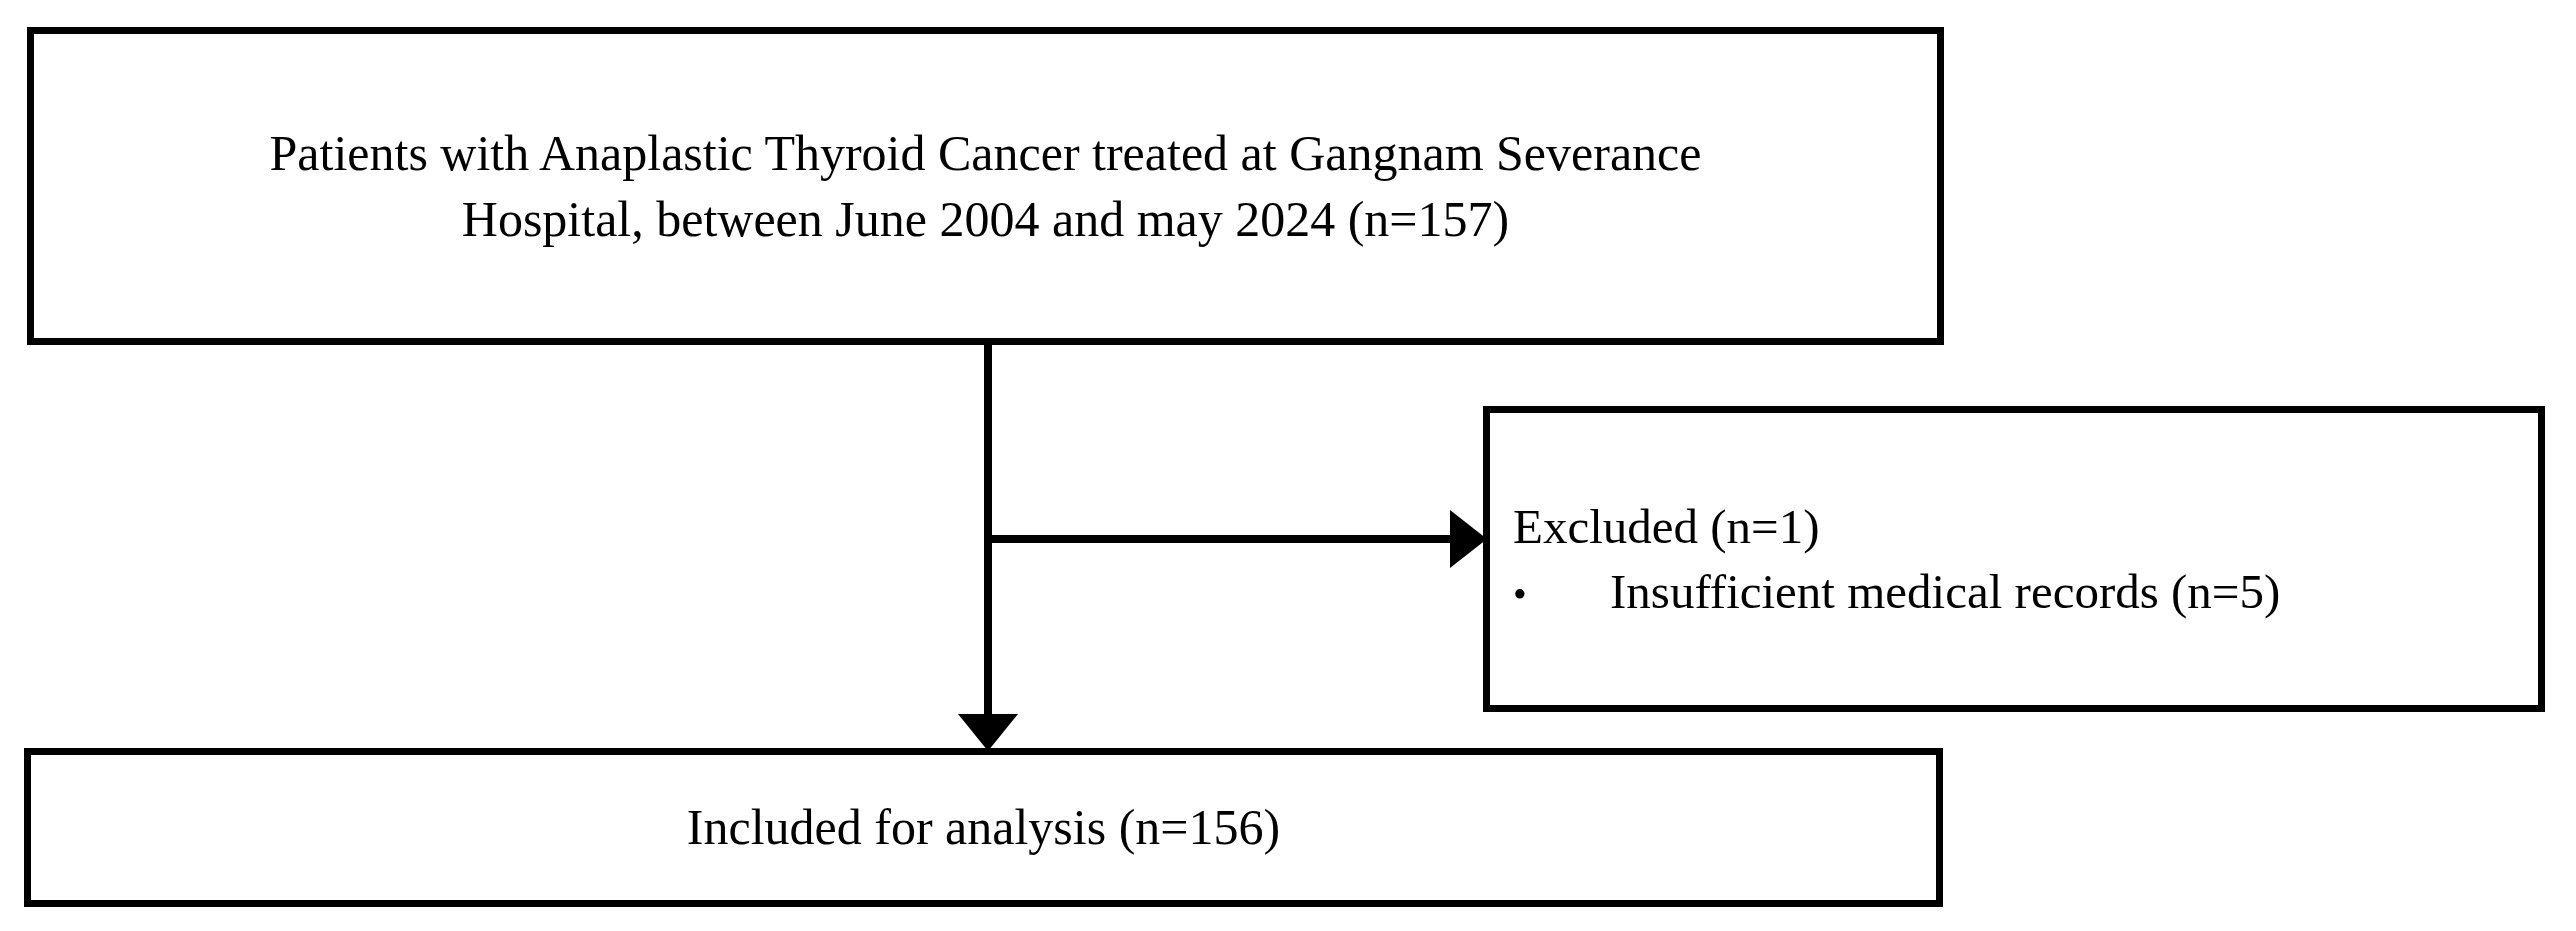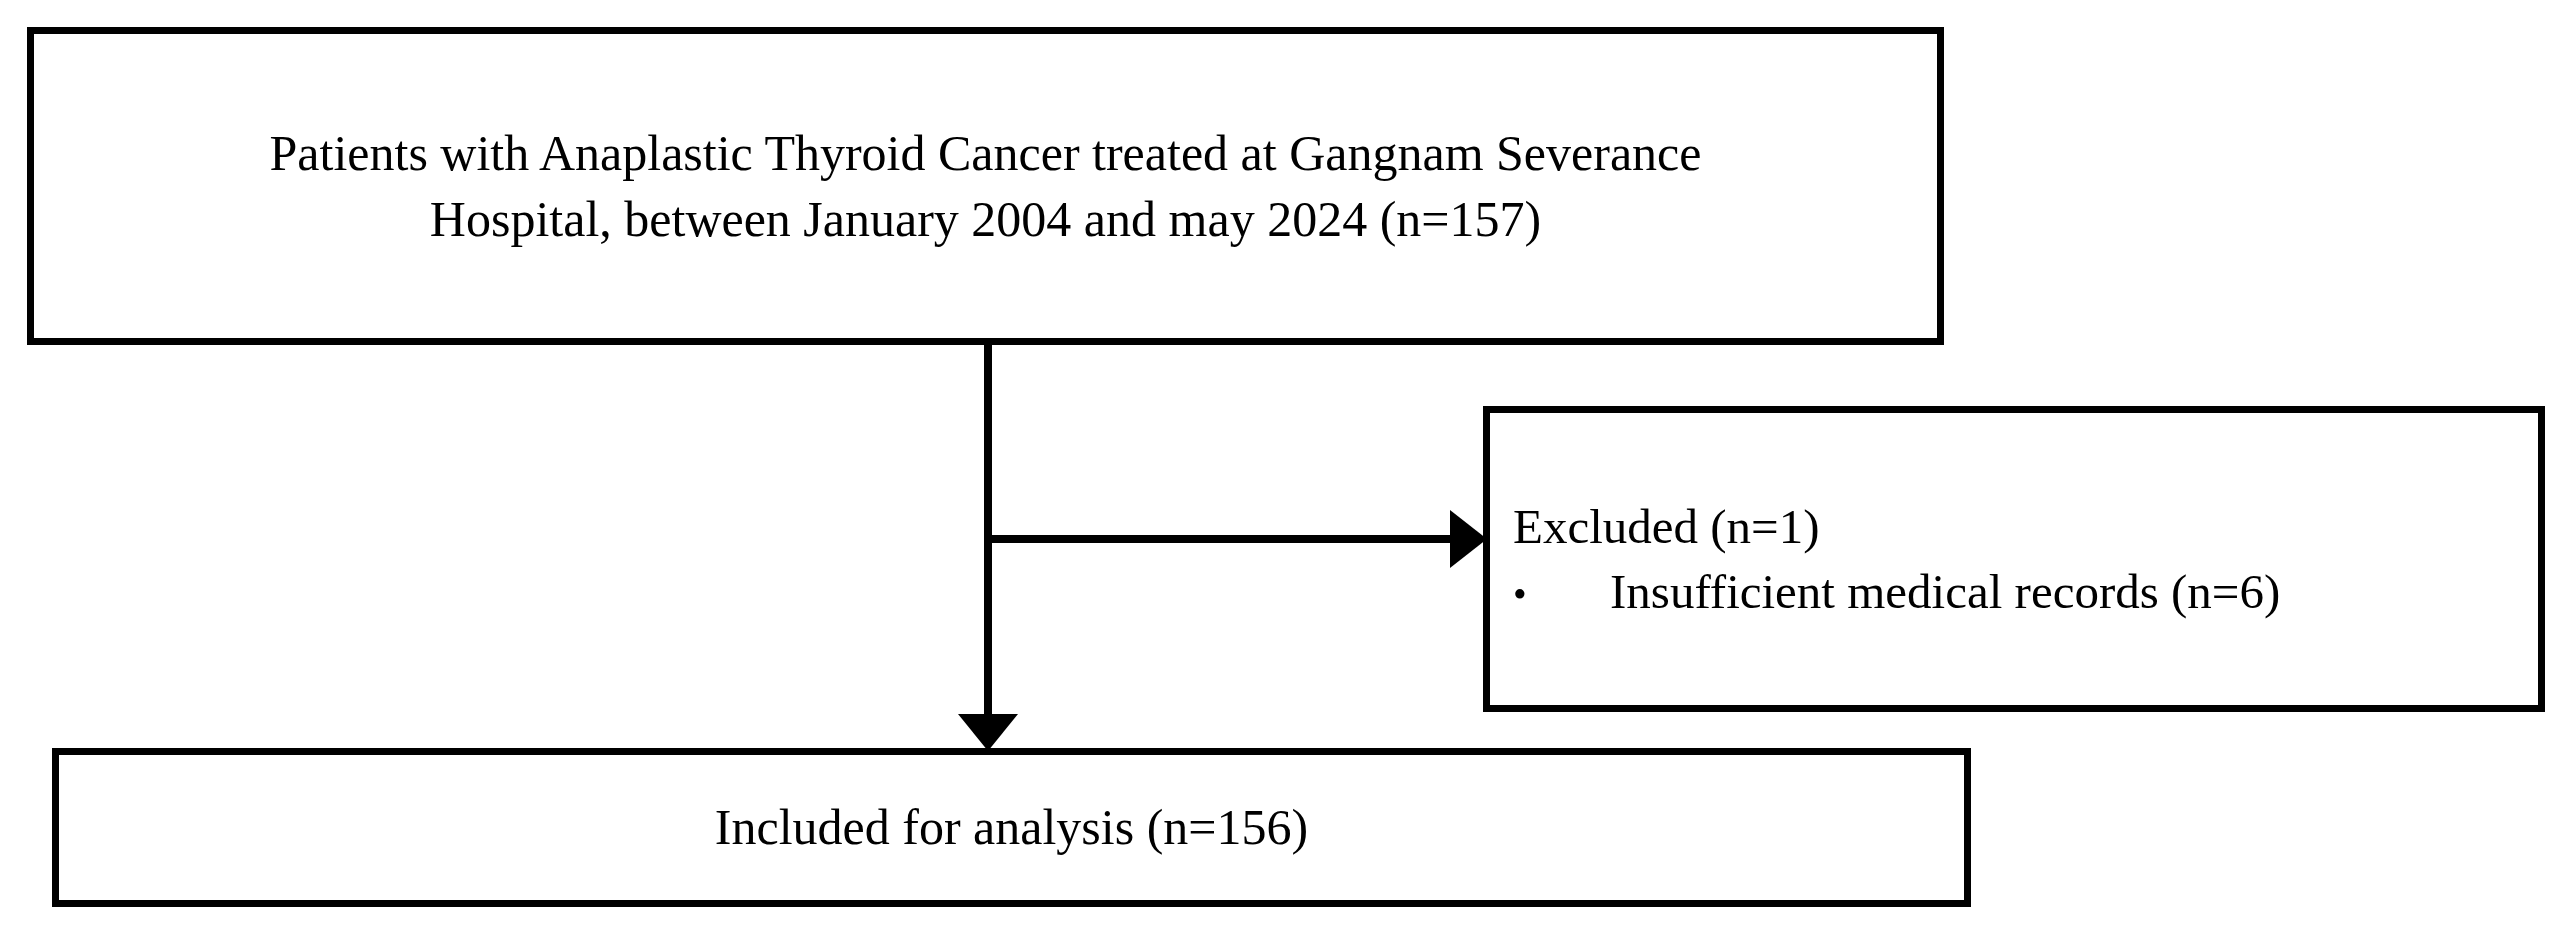--- a/index.html
+++ b/index.html
@@ -49,21 +49,20 @@
     text-align: left;
   }
 
   #box-included {
     left: 24px;
     top: 748px;
     width: 1919px;
     height: 159px;
     align-items: center;
     text-align: center;
-    margin-left: 28px;
   }
 
   
   .box-line {
     font-size: 50px;
     line-height: 1.33;
     letter-spacing: 0px;
     white-space: nowrap;
   }
 
@@ -142,36 +141,36 @@
     border-left: 37px solid #000000;
   }
 </style>
 </head>
 <body>
 
 <div id="flow-canvas">
 
   <div class="flow-box" id="box-cohort">
     <div class="box-line">Patients with Anaplastic Thyroid Cancer treated at Gangnam Severance</div>
-    <div class="box-line">Hospital, between January 2004 and may 2024 (n=157)</div>
+    <div class="box-line">Hospital, between June 2004 and may 2024 (n=157)</div>
   </div>
 
   <div class="connector" id="connector-vertical"></div>
 
   <div class="connector" id="connector-horizontal"></div>
 
   <div class="arrowhead" id="arrowhead-right"></div>
 
   <div class="arrowhead" id="arrowhead-down"></div>
 
   <div class="flow-box" id="box-excluded">
     <div class="box-line">Excluded (n=1)</div>
     <div class="bullet-row">
       <span class="bullet-glyph">•</span>
-      <span class="bullet-text">Insufficient medical records (n=6)</span>
+      <span class="bullet-text">Insufficient medical records (n=5)</span>
     </div>
   </div>
 
   <div class="flow-box" id="box-included">
     <div class="box-line">Included for analysis (n=156)</div>
   </div>
 
 </div>
 
 

